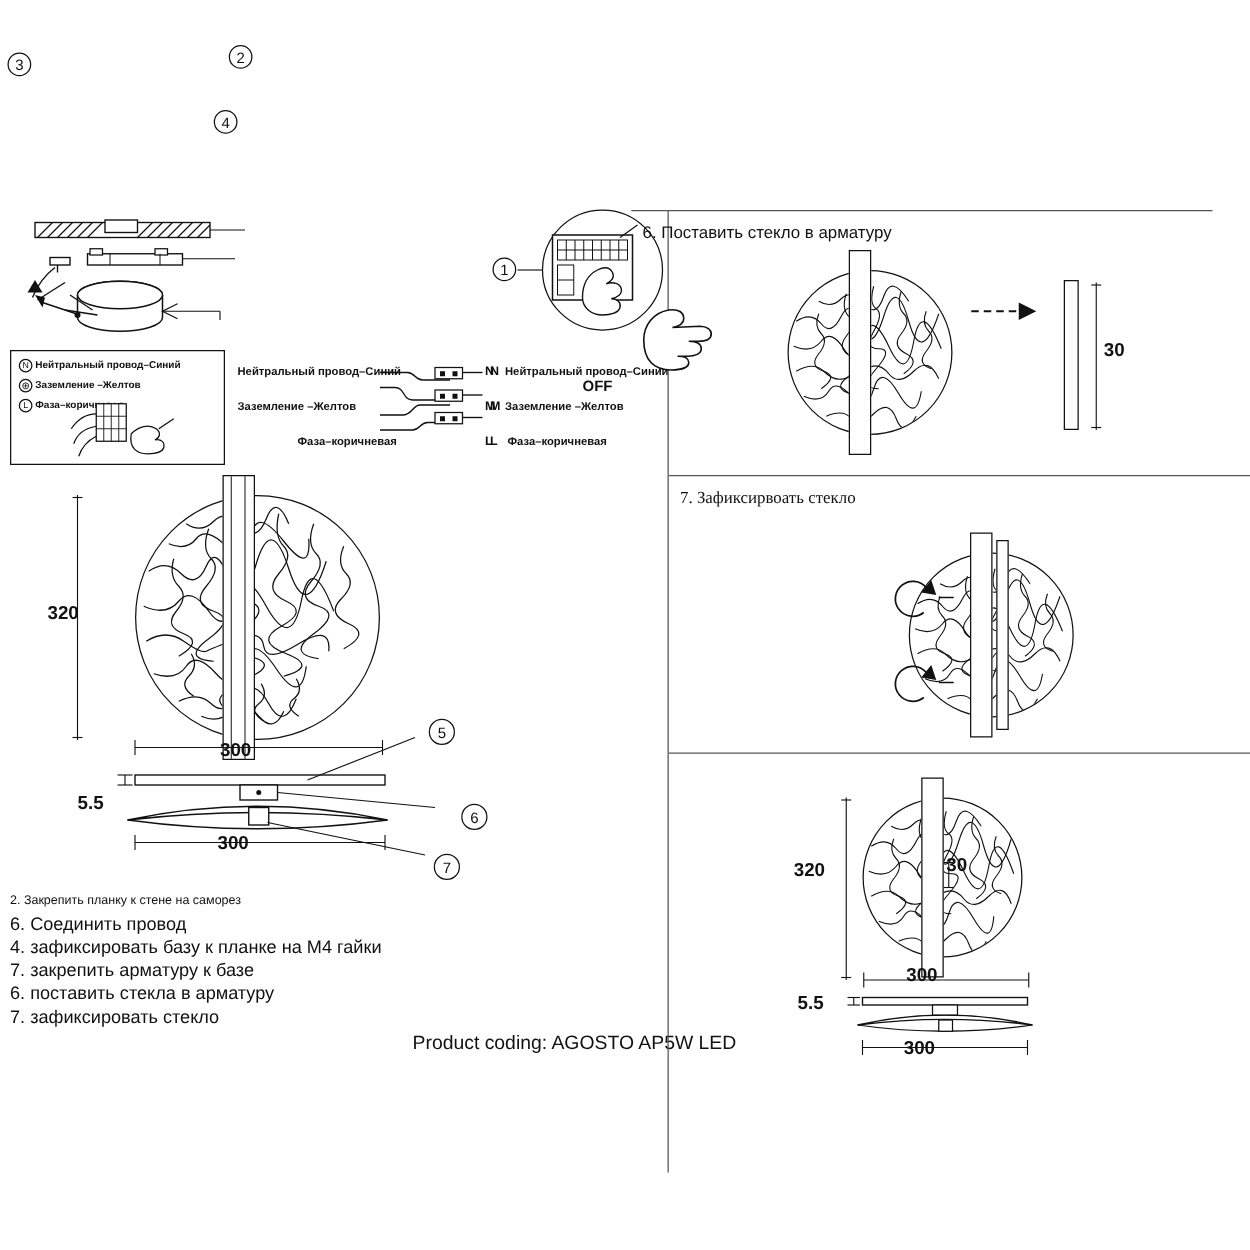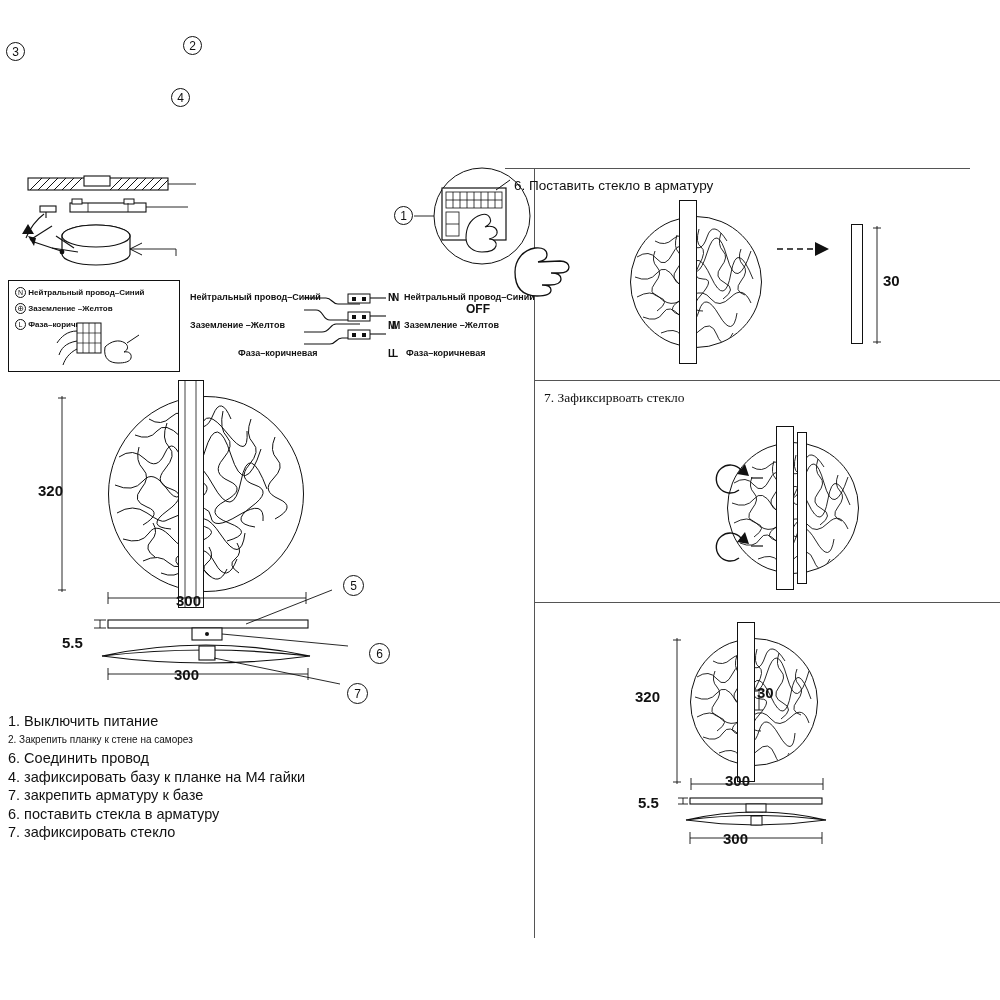--- a/index.html
+++ b/index.html
@@ -294,29 +294,29 @@
       <span>5</span>
     </div>
   <div class="circ" style="left:369px;top:643px;width:21px;height:21px;">
       <span>6</span>
     </div>
   <div class="circ" style="left:347px;top:683px;width:21px;height:21px;">
       <span>7</span>
     </div>
 
   <div class="abs" style="left:8px;top:712px;width:330px;">
-    <div style="font-size:14.5px;line-height:18.5px;">1. Выключить питание</div>
     <div style="font-size:10px;line-height:18.5px;">2. Закрепить планку к стене на саморез</div>
     <div style="font-size:14.5px;line-height:18.5px;">6. Соединить провод</div>
     <div style="font-size:14.5px;line-height:18.5px;">4. зафиксировать базу к планке на M4 гайки</div>
     <div style="font-size:14.5px;line-height:18.5px;">7. закрепить арматуру к базе</div>
     <div style="font-size:14.5px;line-height:18.5px;">6. поставить стекла в арматуру</div>
     <div style="font-size:14.5px;line-height:18.5px;">7. зафиксировать стекло</div>
   </div>
 
+  <div class="txt" style="left:330px;top:826px;font-size:15.5px;">Product coding: AGOSTO AP5W LED</div>
 
   <div class="ln vl" style="left:534px;top:168px;width:1.1px;height:770px;background:#555;"></div>
 
   <div class="abs" style="left:505px;top:168px;width:465px;height:212px;">
     <div class="ln hl" style="left:0;top:0;width:465px;background:#555;"></div>
     <div class="panel-title" style="left:9px;top:10px;">6. Поставить стекло в арматуру</div>
 
     <svg width="90" height="70" style="position:absolute;left:6px;top:66px;">
       <g fill="#fff" stroke="#111" stroke-width="1.3">
         <path d="M4 38 c0 -12 8 -22 20 -24 c8 -1 12 2 12 7 c0 4 -4 6 -9 7 l22 -1 c6 0 9 3 9 6 c0 4 -4 6 -10 6 l-8 0 c6 0 10 2 10 6 c0 4 -5 6 -11 6 l-8 0 c6 0 9 2 9 5 c0 4 -6 6 -14 6 c-14 0 -22 -8 -22 -24 z"></path>

